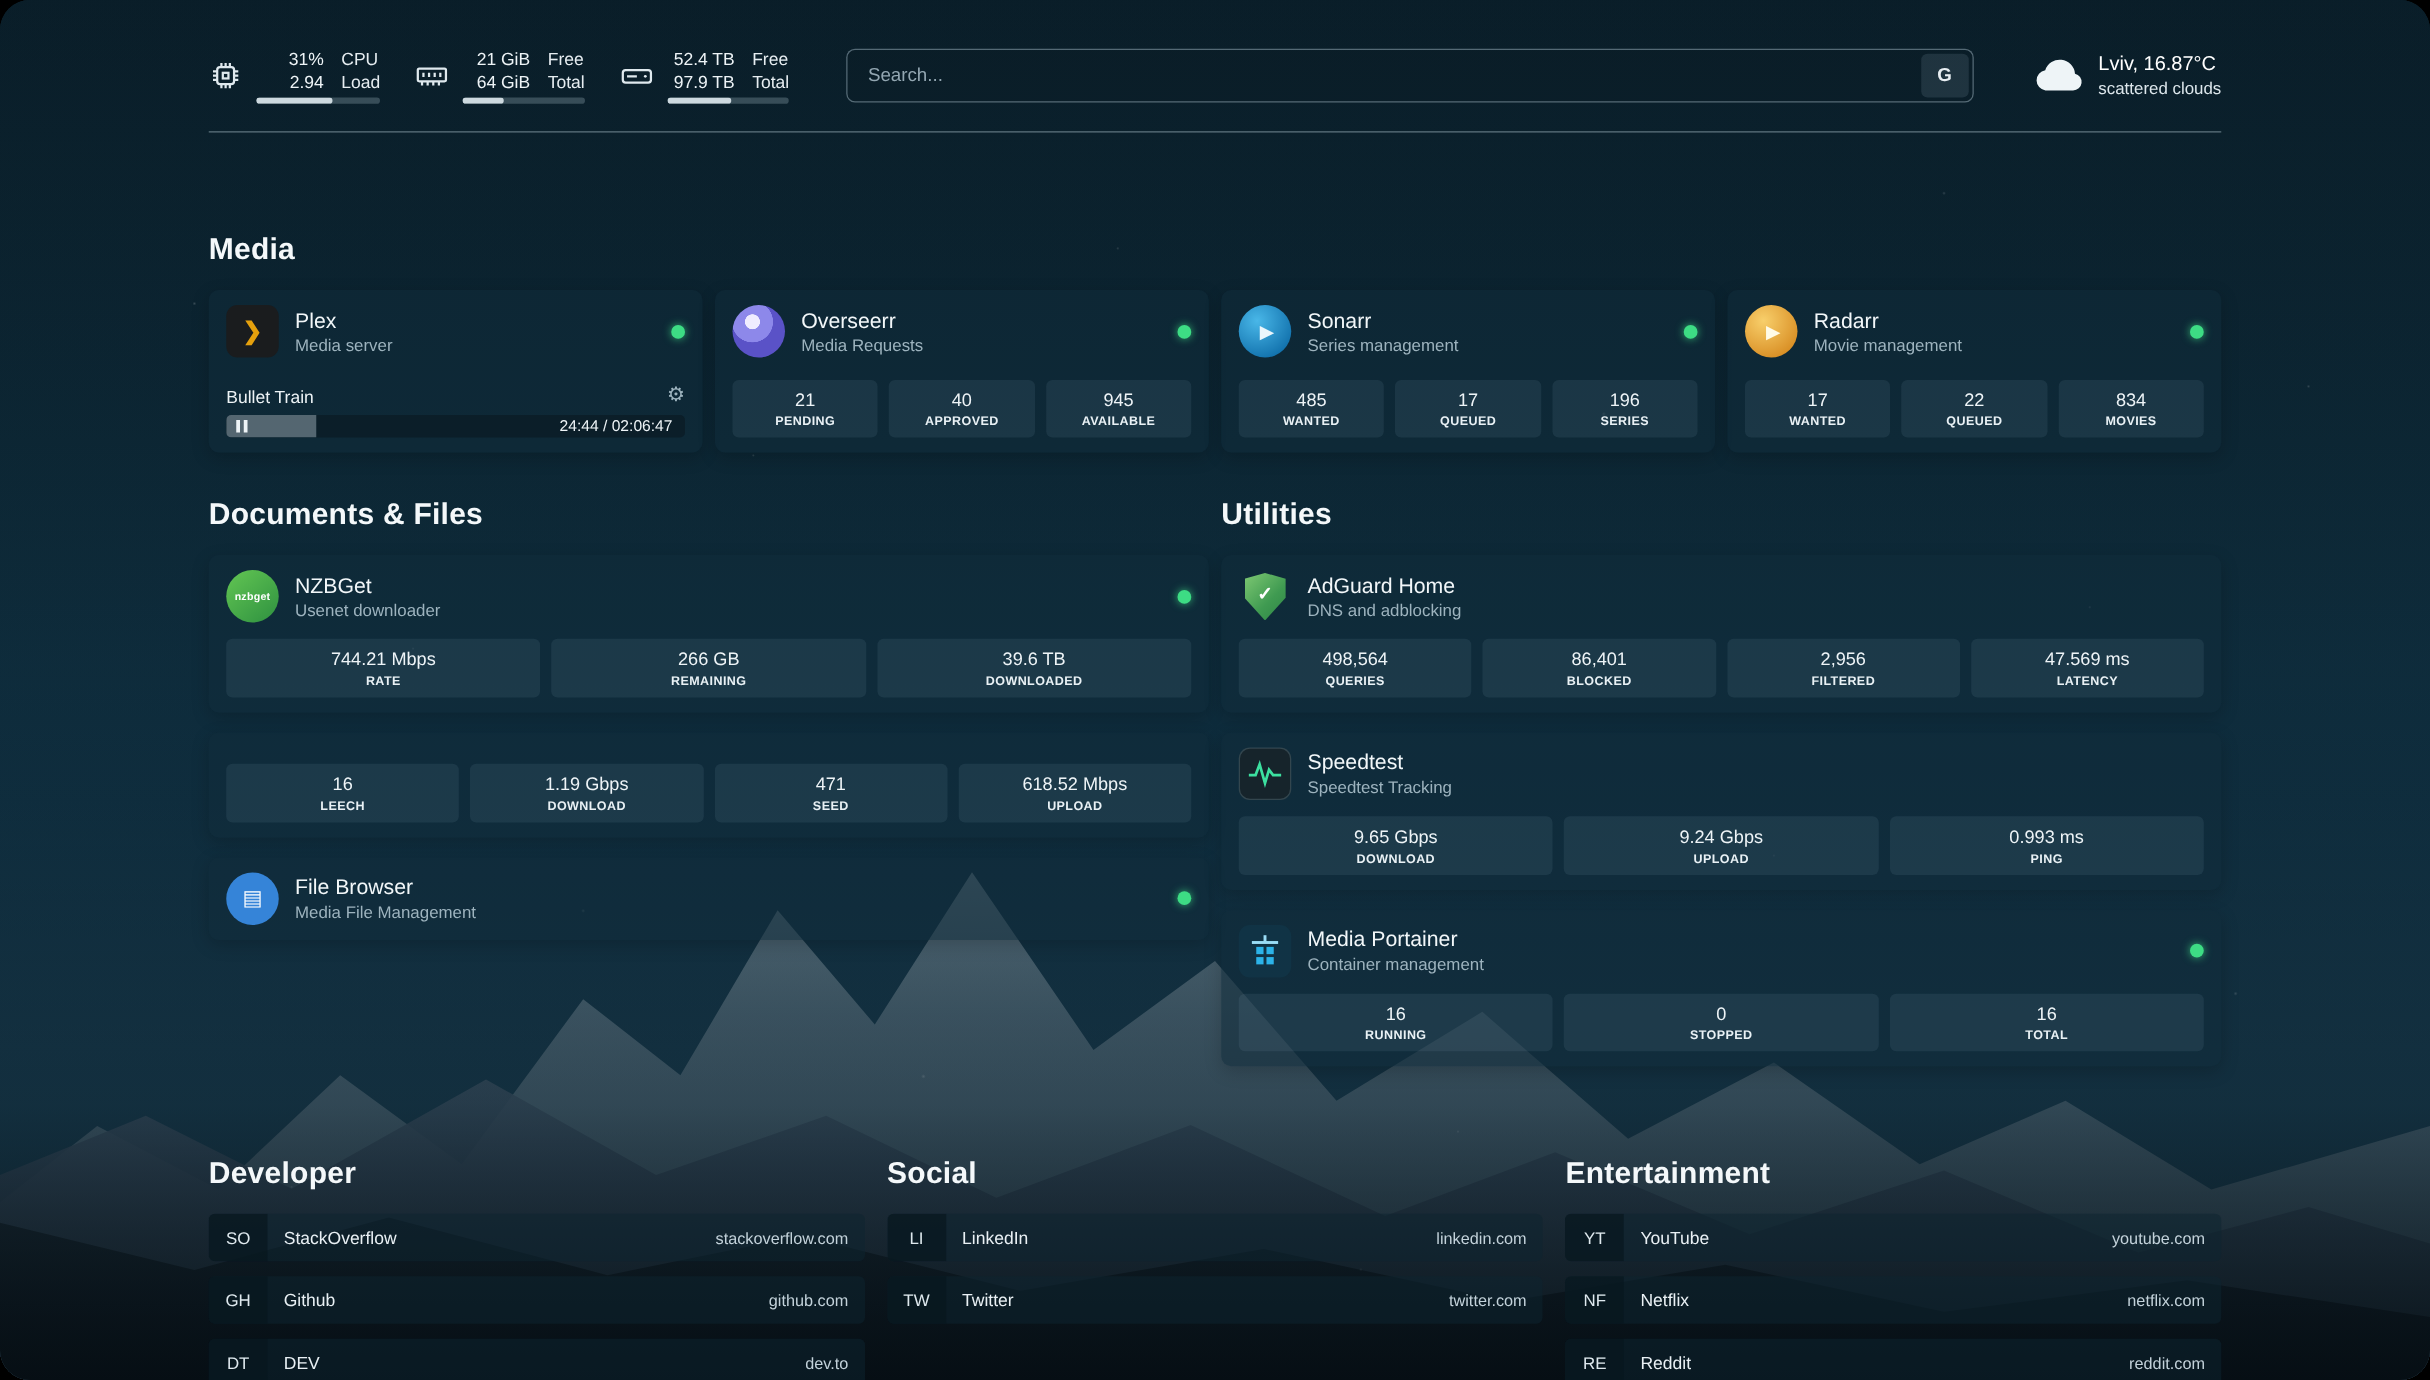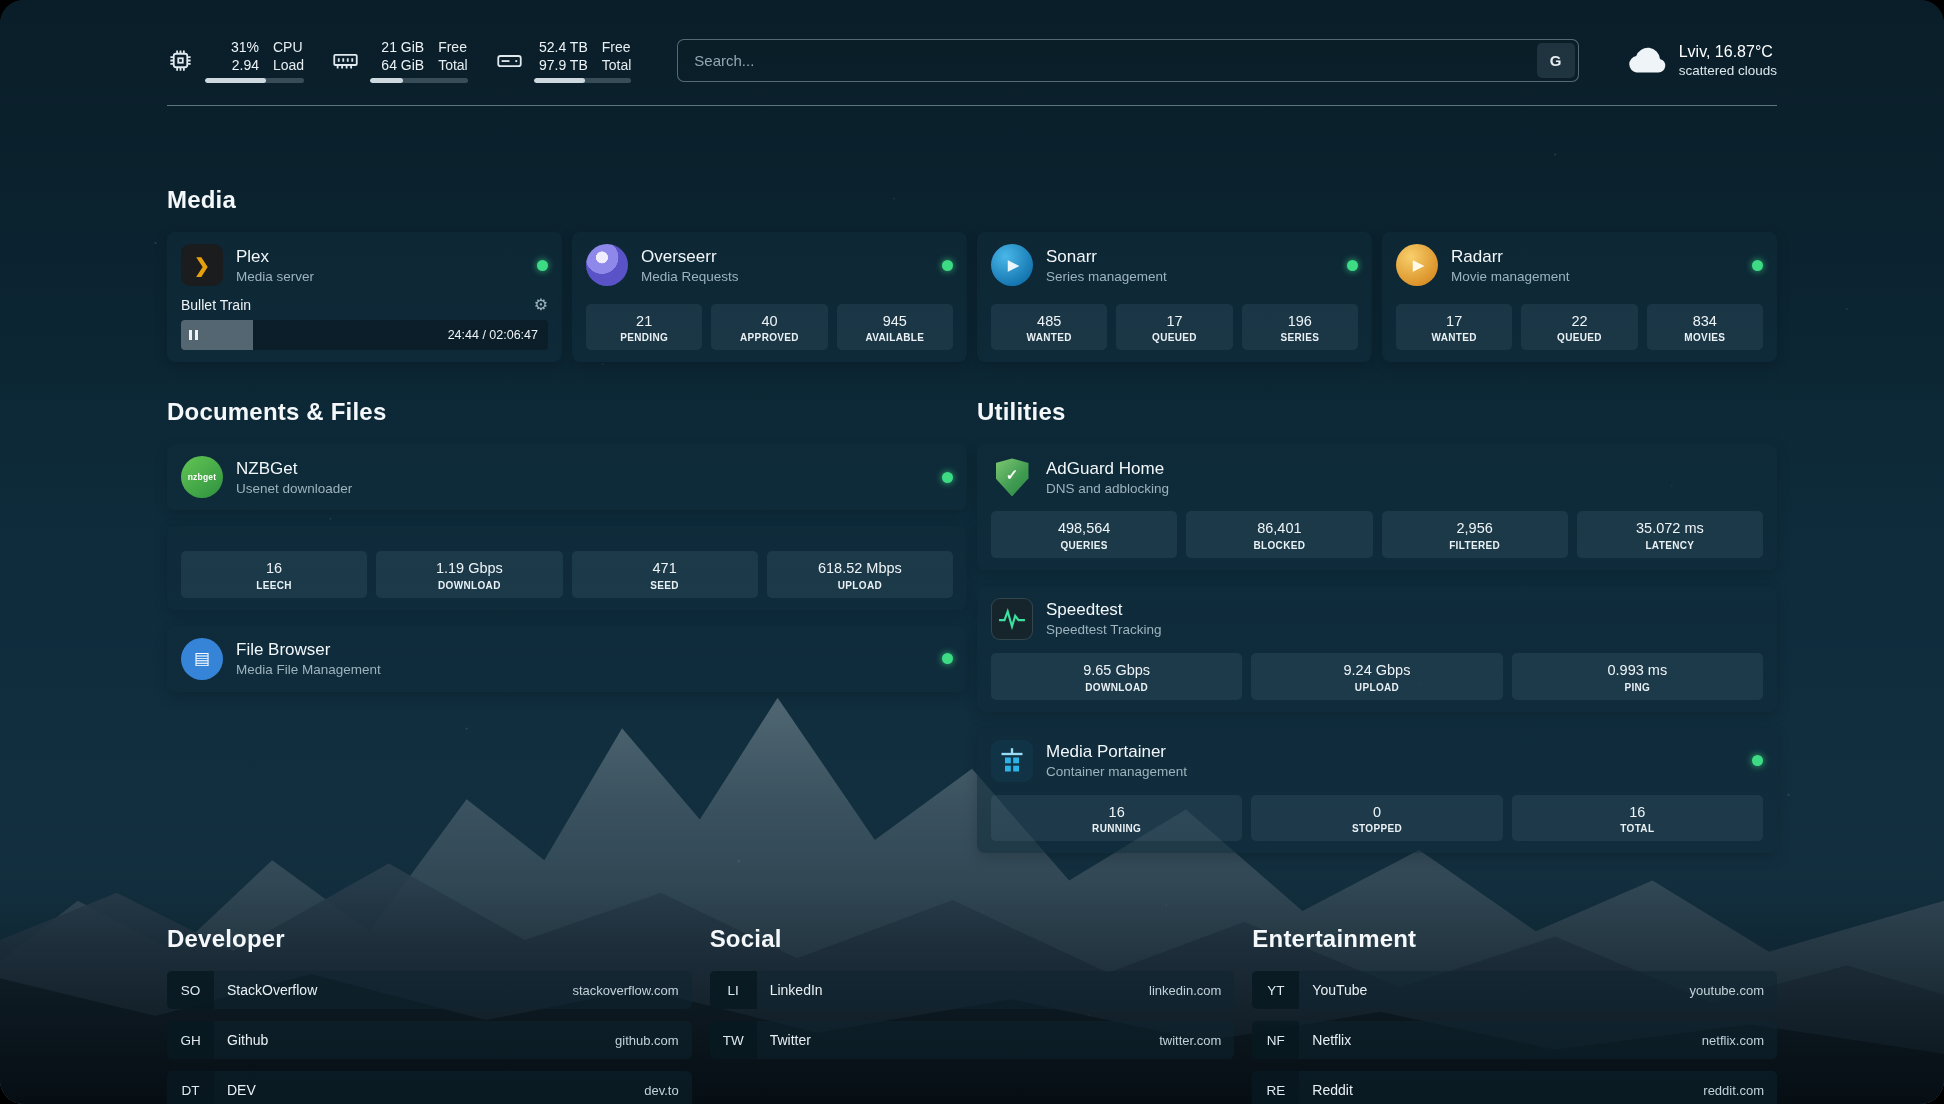--- a/index.html
+++ b/index.html
@@ -94,21 +94,21 @@
   .stats { display:flex; gap:9px; margin-top:13px; }
   .stat { flex:1; background:rgba(168,205,222,.09); border-radius:5px; padding:8px 4px 7px; text-align:center; }
   .stat-val { font-size:14.5px; color:#eef4f7; line-height:1.35; white-space:nowrap; }
   .stat-label { font-size:10px; font-weight:700; color:#e9f1f5; letter-spacing:.35px; margin-top:1px; }
 
   
   .np { margin-top:10px; }
   .np-row { display:flex; align-items:center; justify-content:space-between; margin-bottom:7px; }
   .np-title { font-size:14px; color:#edf3f6; }
   .gear { color:#9db3be; font-size:16px; cursor:pointer; line-height:1; }
-  .pbar { position:relative; height:30px; border-radius:4px; background:rgba(8,18,24,.45); overflow:hidden;
+  .pbar { position:relative; height:18px; border-radius:4px; background:rgba(8,18,24,.45); overflow:hidden;
     display:flex; align-items:center; }
   .pfill { position:absolute; left:0; top:0; bottom:0; background:rgba(205,222,232,.38); }
   .pause { position:relative; z-index:1; display:flex; gap:3px; margin-left:8px; }
   .pause i { width:3px; height:10px; background:#eef4f7; display:block; }
   .ptime { position:relative; z-index:1; margin-left:auto; margin-right:10px; font-size:12.5px; color:#eef4f7; }
 
   
   .svc-icon { width:42px; height:42px; border-radius:50%; display:flex; align-items:center; justify-content:center; flex:none; }
   .plex-icon { border-radius:9px; background:#1a1c1e; }
   .plex-icon .glyph { color:#e5a00d; font-size:19px; font-weight:700; }
@@ -367,20 +367,34 @@
               <div class="card-head">
                 <span class="svc-icon nzbget-icon">
                   <span class="txt">nzbget</span>
                 </span>
                 <div class="card-titleblk">
                   <div class="svc-name">NZBGet</div>
                   <div class="svc-sub">Usenet downloader</div>
                 </div>
                 <span class="dot"></span>
               </div>
+              <div class="stats">
+                <div class="stat">
+                  <div class="stat-val">744.21 Mbps</div>
+                  <div class="stat-label">RATE</div>
+                </div>
+                <div class="stat">
+                  <div class="stat-val">266 GB</div>
+                  <div class="stat-label">REMAINING</div>
+                </div>
+                <div class="stat">
+                  <div class="stat-val">39.6 TB</div>
+                  <div class="stat-label">DOWNLOADED</div>
+                </div>
+              </div>
             </div>
             <div class="card">
               <div class="stats">
                 <div class="stat">
                   <div class="stat-val">16</div>
                   <div class="stat-label">LEECH</div>
                 </div>
                 <div class="stat">
                   <div class="stat-val">1.19 Gbps</div>
                   <div class="stat-label">DOWNLOAD</div>
@@ -431,21 +445,21 @@
                 </div>
                 <div class="stat">
                   <div class="stat-val">86,401</div>
                   <div class="stat-label">BLOCKED</div>
                 </div>
                 <div class="stat">
                   <div class="stat-val">2,956</div>
                   <div class="stat-label">FILTERED</div>
                 </div>
                 <div class="stat">
-                  <div class="stat-val">35.072 ms</div>
+                  <div class="stat-val">47.569 ms</div>
                   <div class="stat-label">LATENCY</div>
                 </div>
               </div>
             </div>
             <div class="card">
               <div class="card-head">
                 <span class="svc-icon speedtest-icon">
                   <svg viewBox="0 0 26 24" fill="none" stroke="#3ce0a0" stroke-width="2">
                     <polyline points="1,13 6,13 9,5 13,19 16,9 19,13 25,13"></polyline>
                   </svg>

